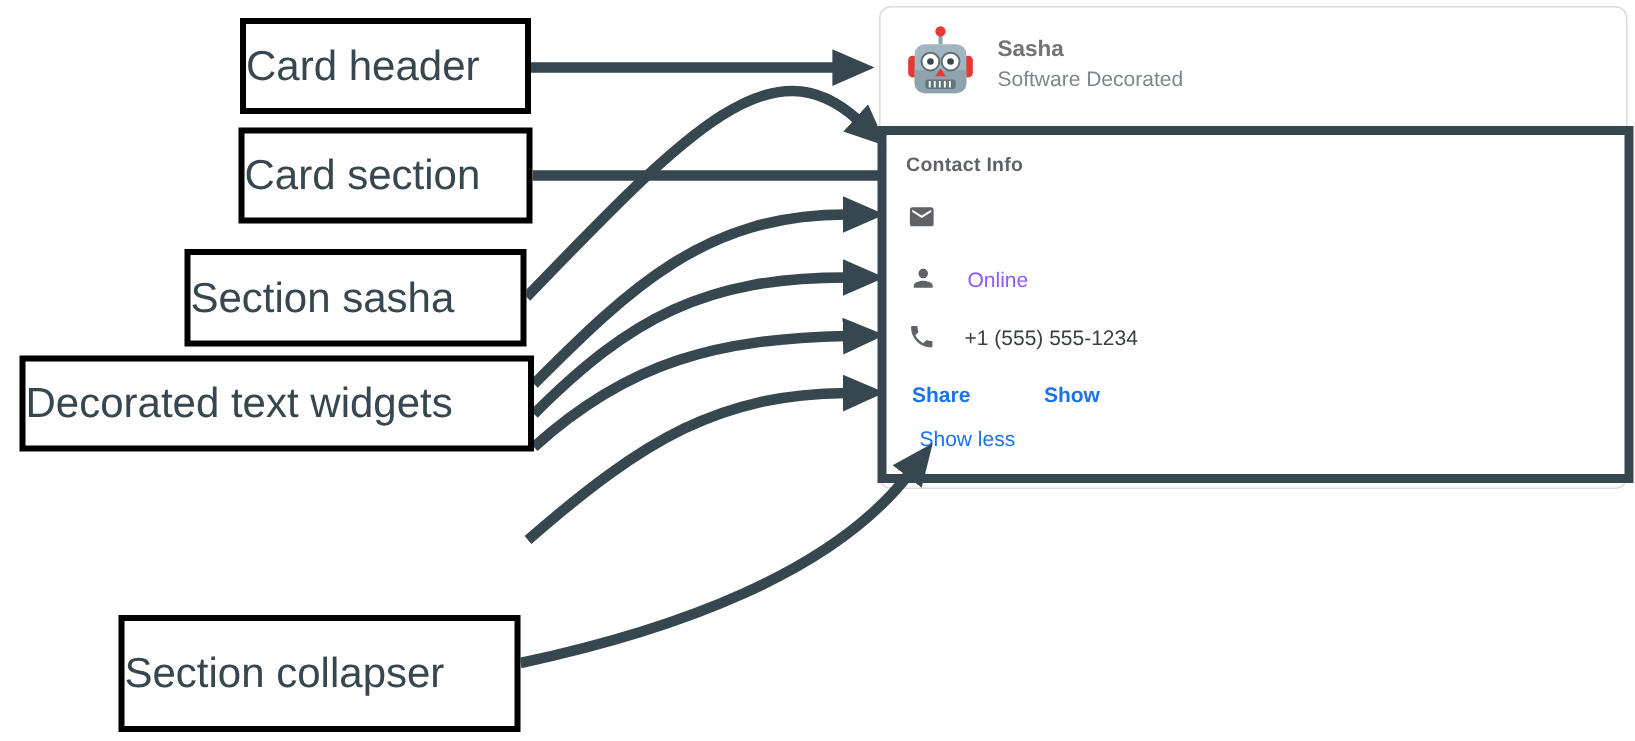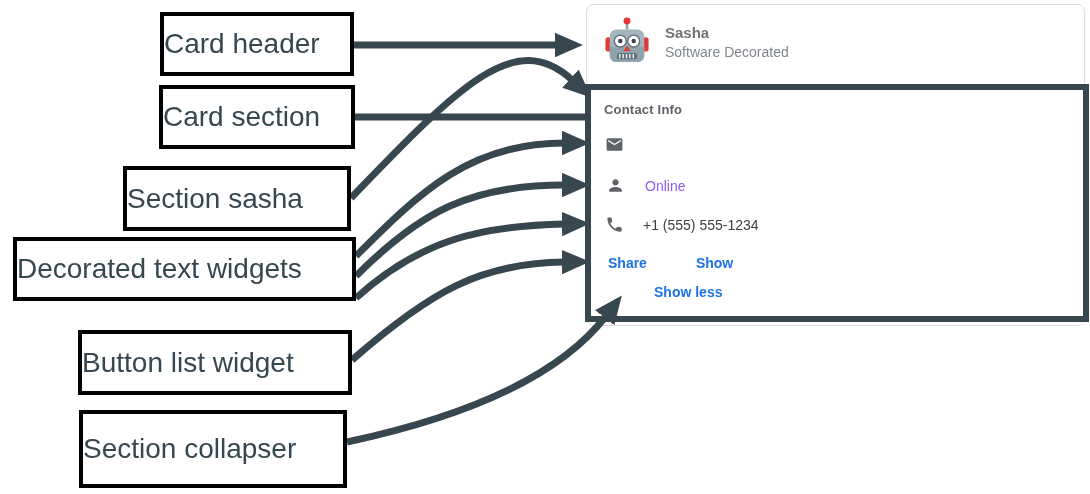--- a/index.html
+++ b/index.html
@@ -40,24 +40,23 @@
   }
   .section-title{
     position:absolute;left:604px;top:102px;font-size:13px;font-weight:700;
     color:#5f6368;letter-spacing:.2px;z-index:2;
   }
   .row-icon{position:absolute;z-index:2;}
   .row-text{position:absolute;font-size:14px;color:#3c4043;z-index:2;}
   .btn-row{position:absolute;left:608px;top:255px;display:flex;gap:49px;z-index:2;}
   .text-btn{font-size:14px;font-weight:700;color:#1a73e8;cursor:pointer;background:none;border:none;padding:0;font-family:"Liberation Sans",sans-serif;}
   .collapser{
-    position:absolute;left:613px;top:284px;font-size:14px;font-weight:700;
+    position:absolute;left:613px;top:284px;font-size:14px;font-weight:400;
     color:#1a73e8;cursor:pointer;z-index:2;background:none;border:none;padding:0;
     font-family:"Liberation Sans",sans-serif;
-    margin-left:41px;
   }
 </style>
 </head>
 <body>
 
 <div id="canvas">
 
   <div class="card"></div>
 
   <svg class="abs" style="left:604px;top:13px;z-index:2;" width="46" height="58" viewBox="0 0 48 58">
@@ -133,20 +132,17 @@
   </div>
   <div class="label-box" style="left:159px;top:85px;width:196px;height:64px;">
     <span>Card section</span>
   </div>
   <div class="label-box" style="left:123px;top:166px;width:228px;height:65px;">
     <span>Section sasha</span>
   </div>
   <div class="label-box" style="left:13px;top:237px;width:343px;height:64px;">
     <span>Decorated text widgets</span>
   </div>
-  <div class="label-box" style="left:78px;top:330px;width:274px;height:65px;">
-    <span>Button list widget</span>
-  </div>
   <div class="label-box" style="left:79px;top:410px;width:268px;height:78px;">
     <span>Section collapser</span>
   </div>
 
 </div>
 
 </body></html>

